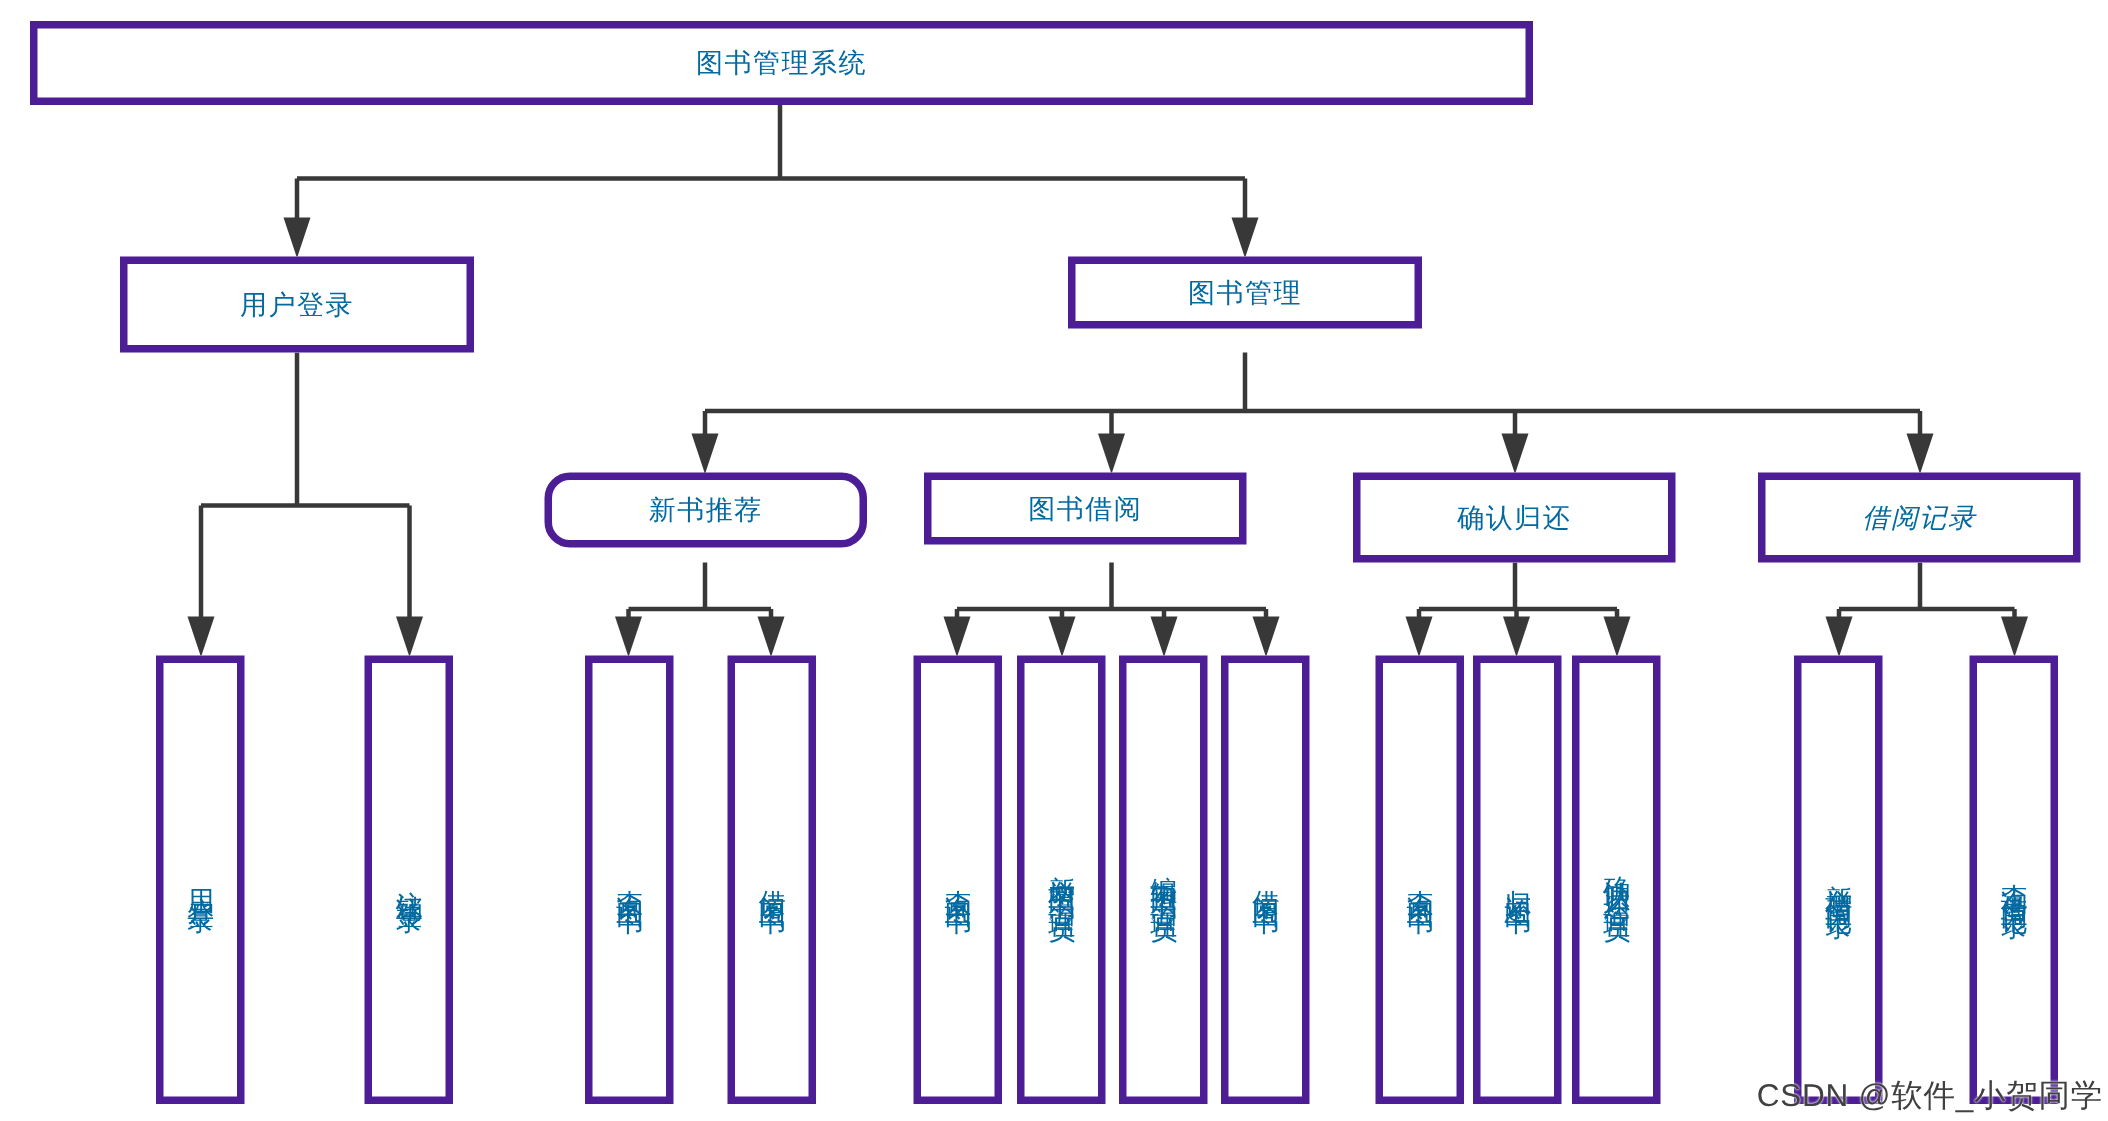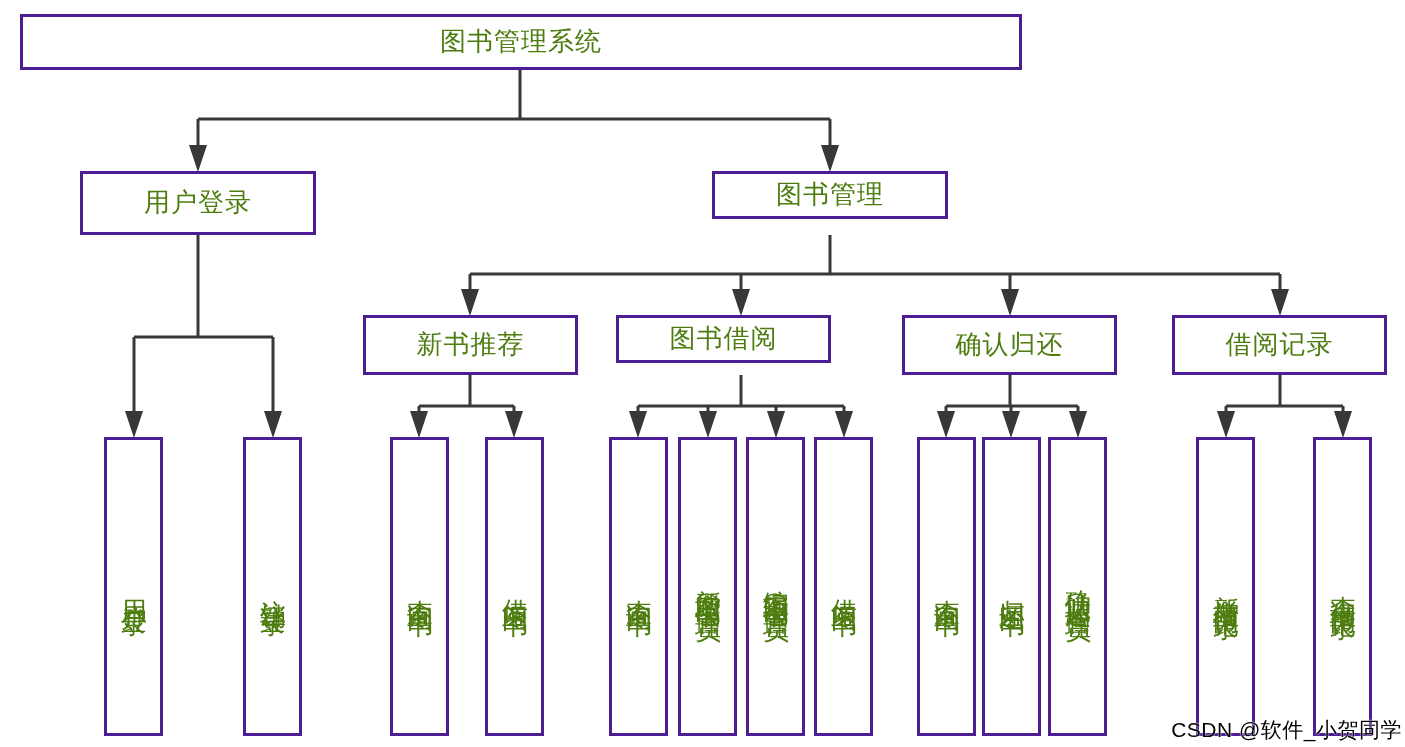--- a/index.html
+++ b/index.html
@@ -3,48 +3,48 @@
 <meta charset="utf-8">
 <style>
   html,body{margin:0;padding:0;background:#ffffff;}
   .stage{
     position:relative;width:1405px;height:747px;background:#ffffff;overflow:hidden;
     font-family:"Liberation Sans","DejaVu Sans",sans-serif;color:#333333;
   }
   .wires{position:absolute;left:0;top:0;width:1405px;height:747px;}
   .node{
     position:absolute;box-sizing:border-box;background:#ffffff;
-    border:3px solid #4c1d95;display:flex;align-items:center;justify-content:center;
-    font-size:26px;line-height:1.15;color:#4d7c0f;white-space:nowrap;
+    border:5px solid #4c1d95;display:flex;align-items:center;justify-content:center;
+    font-size:18px;line-height:1.15;color:#0369a1;white-space:nowrap;
   }
   .h{letter-spacing:1px;}
   .vtext{
     writing-mode:vertical-rl;text-orientation:mixed;
     letter-spacing:4px;white-space:nowrap;
   }
   
   #nd-root{left:20px;top:14px;width:1002px;height:56px;}
   
   #nd-login{left:80px;top:171px;width:236px;height:64px;}
   #nd-mgmt{left:712px;top:171px;width:236px;height:48px;}
   
-  #nd-rec{left:363px;top:315px;width:215px;height:60px;}
+  #nd-rec{left:363px;top:315px;width:215px;height:50px;border-radius:17px;}
   #nd-bor{left:616px;top:315px;width:215px;height:48px;}
   #nd-cur{left:902px;top:315px;width:215px;height:60px;}
-  #nd-recs{left:1172px;top:315px;width:215px;height:60px;}
+  #nd-recs{left:1172px;top:315px;width:215px;height:60px;font-style:italic;}
   
   .leaf{top:437px;width:59px;height:299px;}
   #lf-1{left:104px;}  #lf-2{left:243px;}
   #lf-3{left:390px;}  #lf-4{left:485px;}
   #lf-5{left:609px;}  #lf-6{left:678px;}  #lf-7{left:746px;}  #lf-8{left:814px;}
   #lf-9{left:917px;}  #lf-10{left:982px;} #lf-11{left:1048px;}
   #lf-12{left:1196px;}#lf-13{left:1313px;}
   .watermark{
     position:absolute;right:3px;top:716px;font-size:21px;letter-spacing:0.5px;
-    color:#000000;text-shadow:0 0 2px #ffffff,0 0 1px #ffffff;z-index:5;
+    color:#404040;text-shadow:0 0 2px #ffffff,0 0 1px #ffffff;z-index:5;
   }
 </style>
 </head>
 <body>
 
 <div class="stage">
 
   <svg class="wires" viewBox="0 0 1405 747" xmlns="http://www.w3.org/2000/svg" aria-hidden="true">
     <g stroke="#383838" stroke-width="3" fill="none">
       <path d="M520 70 V119 M198 119 H830 M198 119 V148 M830 119 V148"></path>

